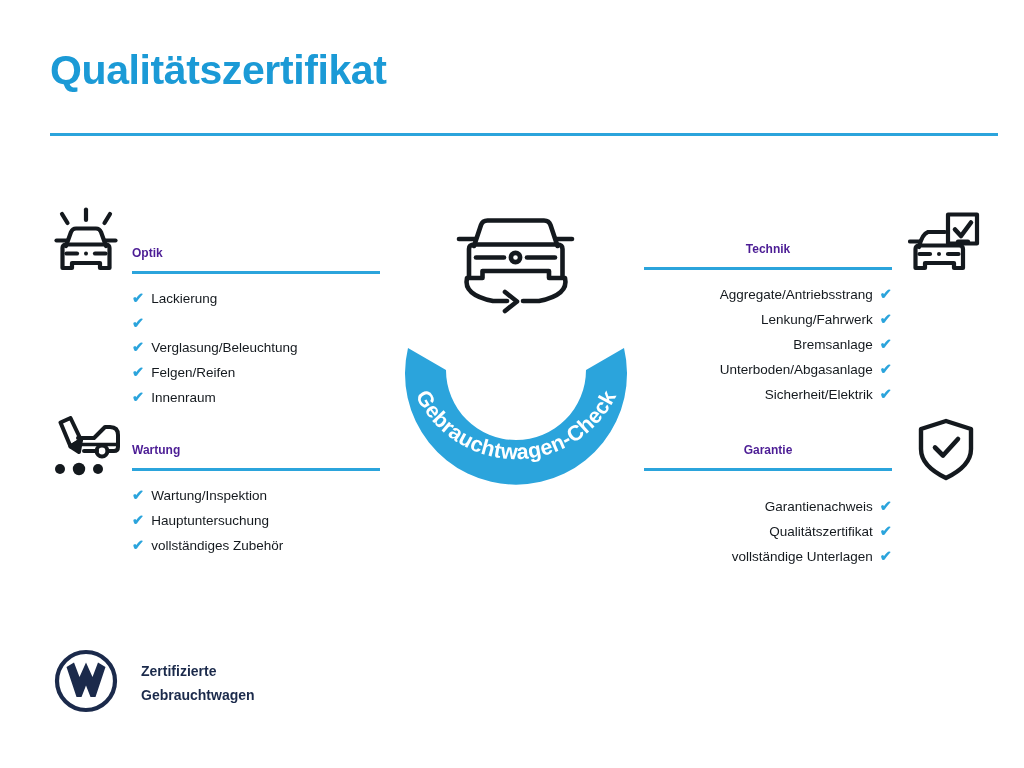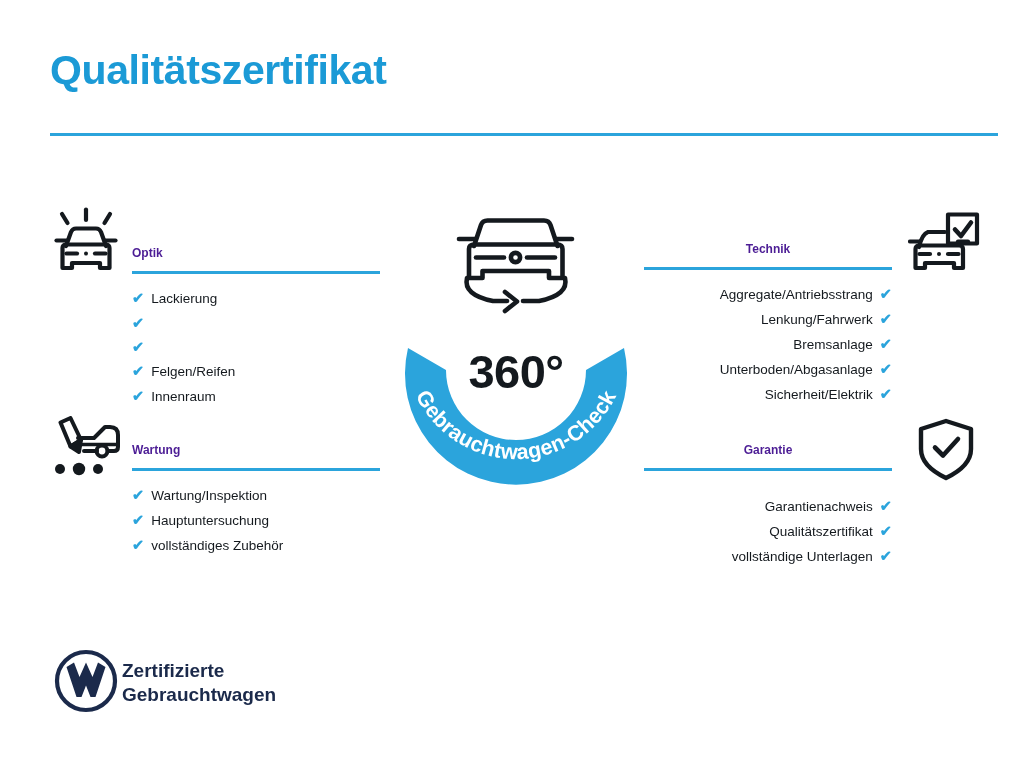--- a/index.html
+++ b/index.html
@@ -119,22 +119,22 @@
   
   #vw {
     position: absolute;
     left: 54px;
     top: 649px;
     display: flex;
     align-items: center;
   }
   #vw-mark { flex: none; }
   #vw-text {
-    margin-left: 4px;
-    font-size: 19px;
+    margin-left: 23px;
+    font-size: 14px;
     font-weight: bold;
     color: #1B2A4B;
     line-height: 24px;
     white-space: nowrap;
   }
 </style>
 </head>
 <body>
 
 <div id="page">
@@ -150,20 +150,21 @@
     <ul class="sec-list" style="margin-top:12px;">
       <li>
           <span class="chk">✔</span>
           <span>Lackierung</span>
         </li>
       <li>
           <span class="chk">✔</span>
         </li>
       <li>
           <span class="chk">✔</span>
+          <span>Verglasung/Beleuchtung</span>
         </li>
       <li>
           <span class="chk">✔</span>
           <span>Felgen/Reifen</span>
         </li>
       <li>
           <span class="chk">✔</span>
           <span>Innenraum</span>
         </li>
     </ul>
@@ -336,21 +337,20 @@
         <path d="M29 55.5 L57 55.5"></path>
         <path d="M80 55.5 L108 55.5"></path>
 
         <circle cx="68.5" cy="55.5" r="4.6"></circle>
 
         <path d="M20 76 Q16 93 46 99 L60 99" stroke-width="4.6"></path>
         <path d="M118 76 Q122 93 92 99 L76 99" stroke-width="4.6"></path>
         <path d="M58 90 L70 99.5 L58 109" stroke-width="4.6"></path>
       </g>
     </svg>
-    <div id="badge-360">360°</div>
   </div>
 
   <div id="vw">
     <div id="vw-mark">
       <svg width="64" height="64" viewBox="0 0 64 64" fill="none">
         <circle cx="32" cy="32" r="29" stroke="#1B2A4B" stroke-width="4.2" fill="none"></circle>
         <path d="M32 13.5 L38.5 28 L44 13.5
                  L51.5 18 L41.5 48 L36.5 48 L32 36.5
                  L27.5 48 L22.5 48 L12.5 18 L20 13.5
                  L25.5 28 Z" fill="#1B2A4B"></path>

